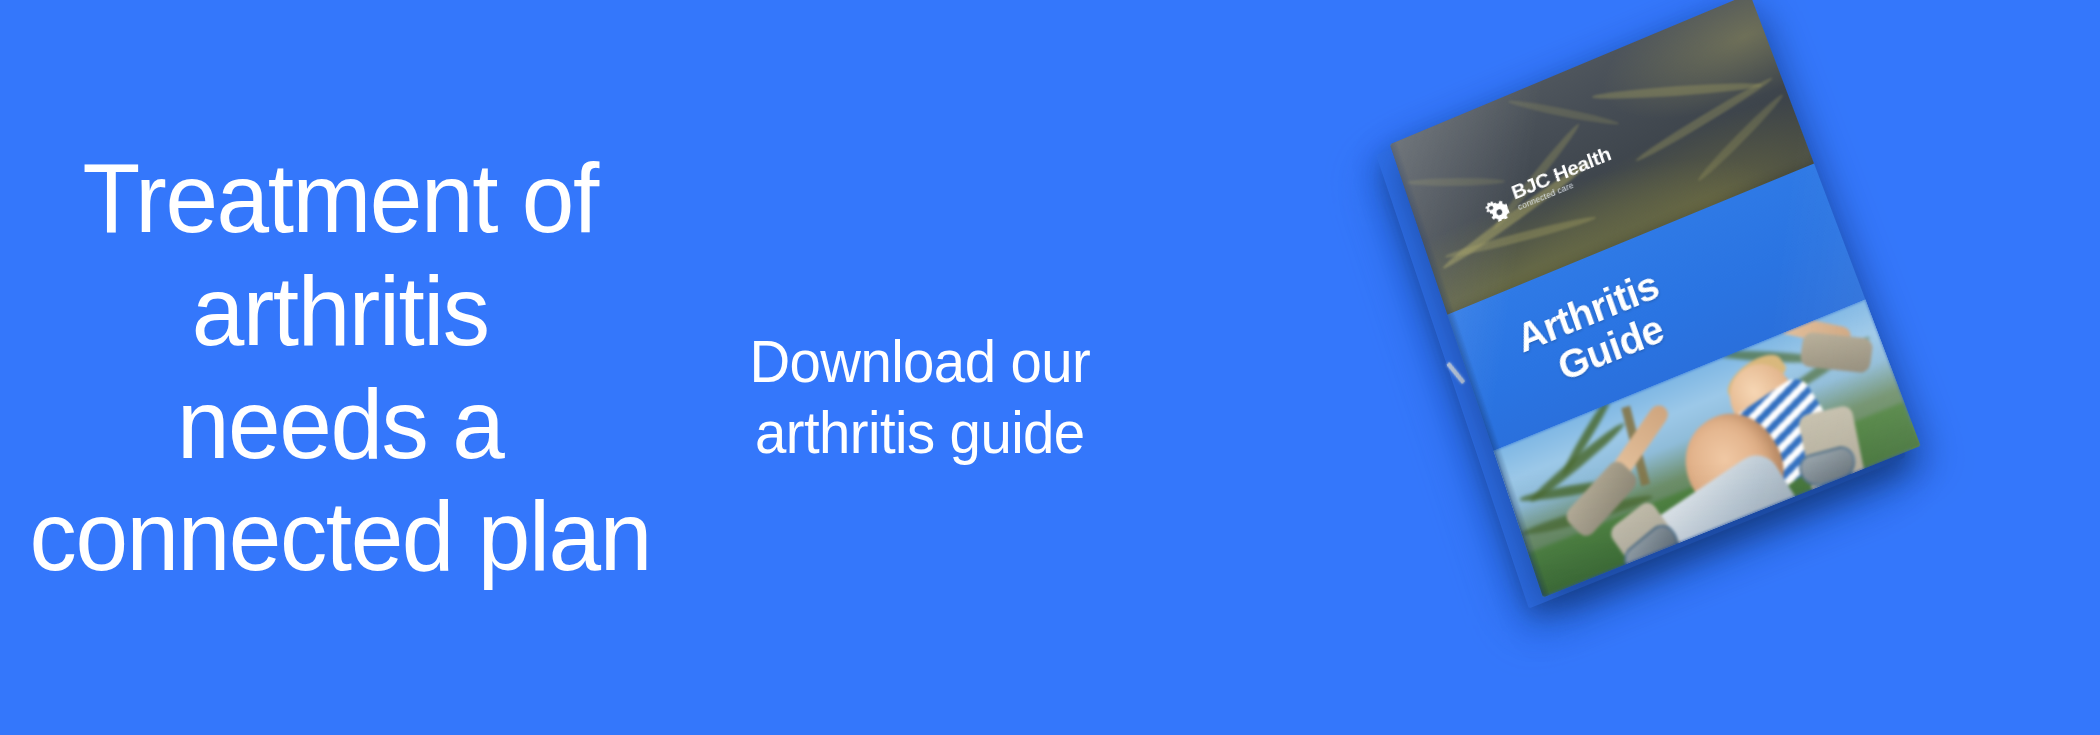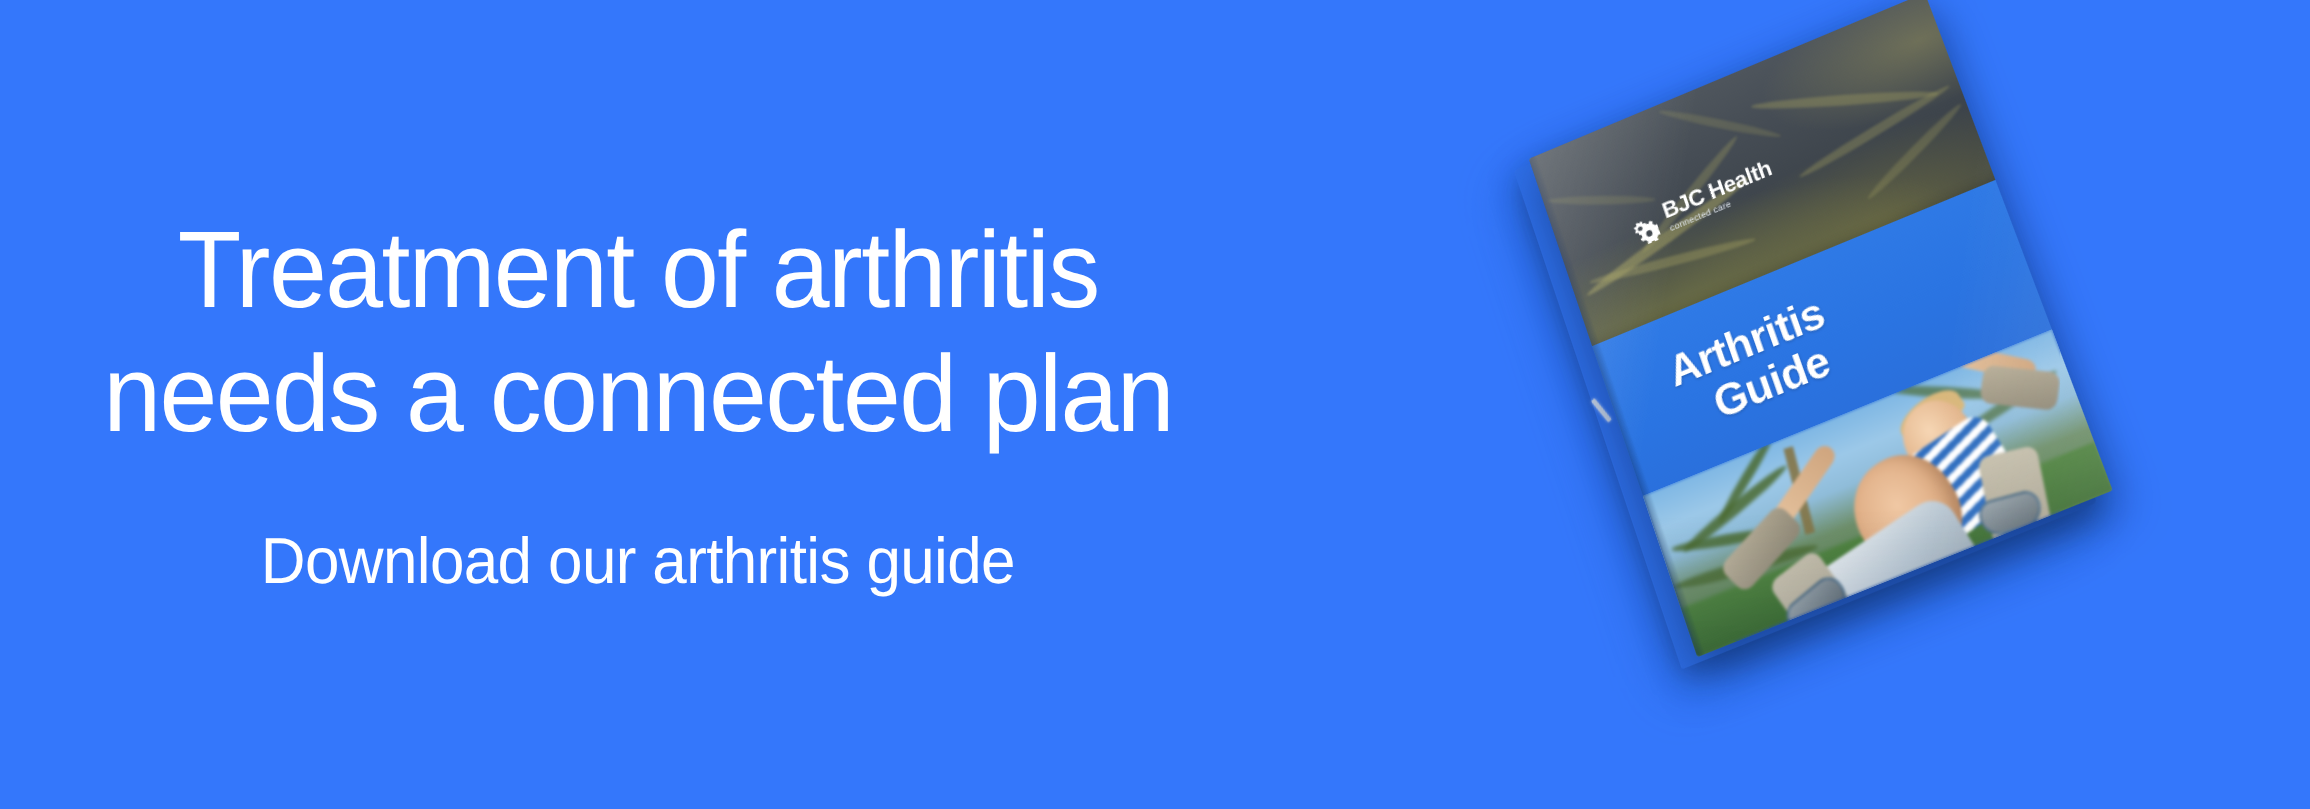--- a/index.html
+++ b/index.html
@@ -16,21 +16,21 @@
     background:#3477fb;
     overflow:hidden;
   }
 
   
   #copy {
     position:absolute;
     left:0; top:0;
     width:1160px; height:735px;
     display:flex;
-    flex-direction:column;
+    flex-direction:row;
     align-items:center;
     justify-content:center;
   }
   #headline {
     color:#ffffff;
     font-size:99px;
     line-height:1.14;
     font-weight:300;
     letter-spacing:-1.5px;
     text-align:center;

